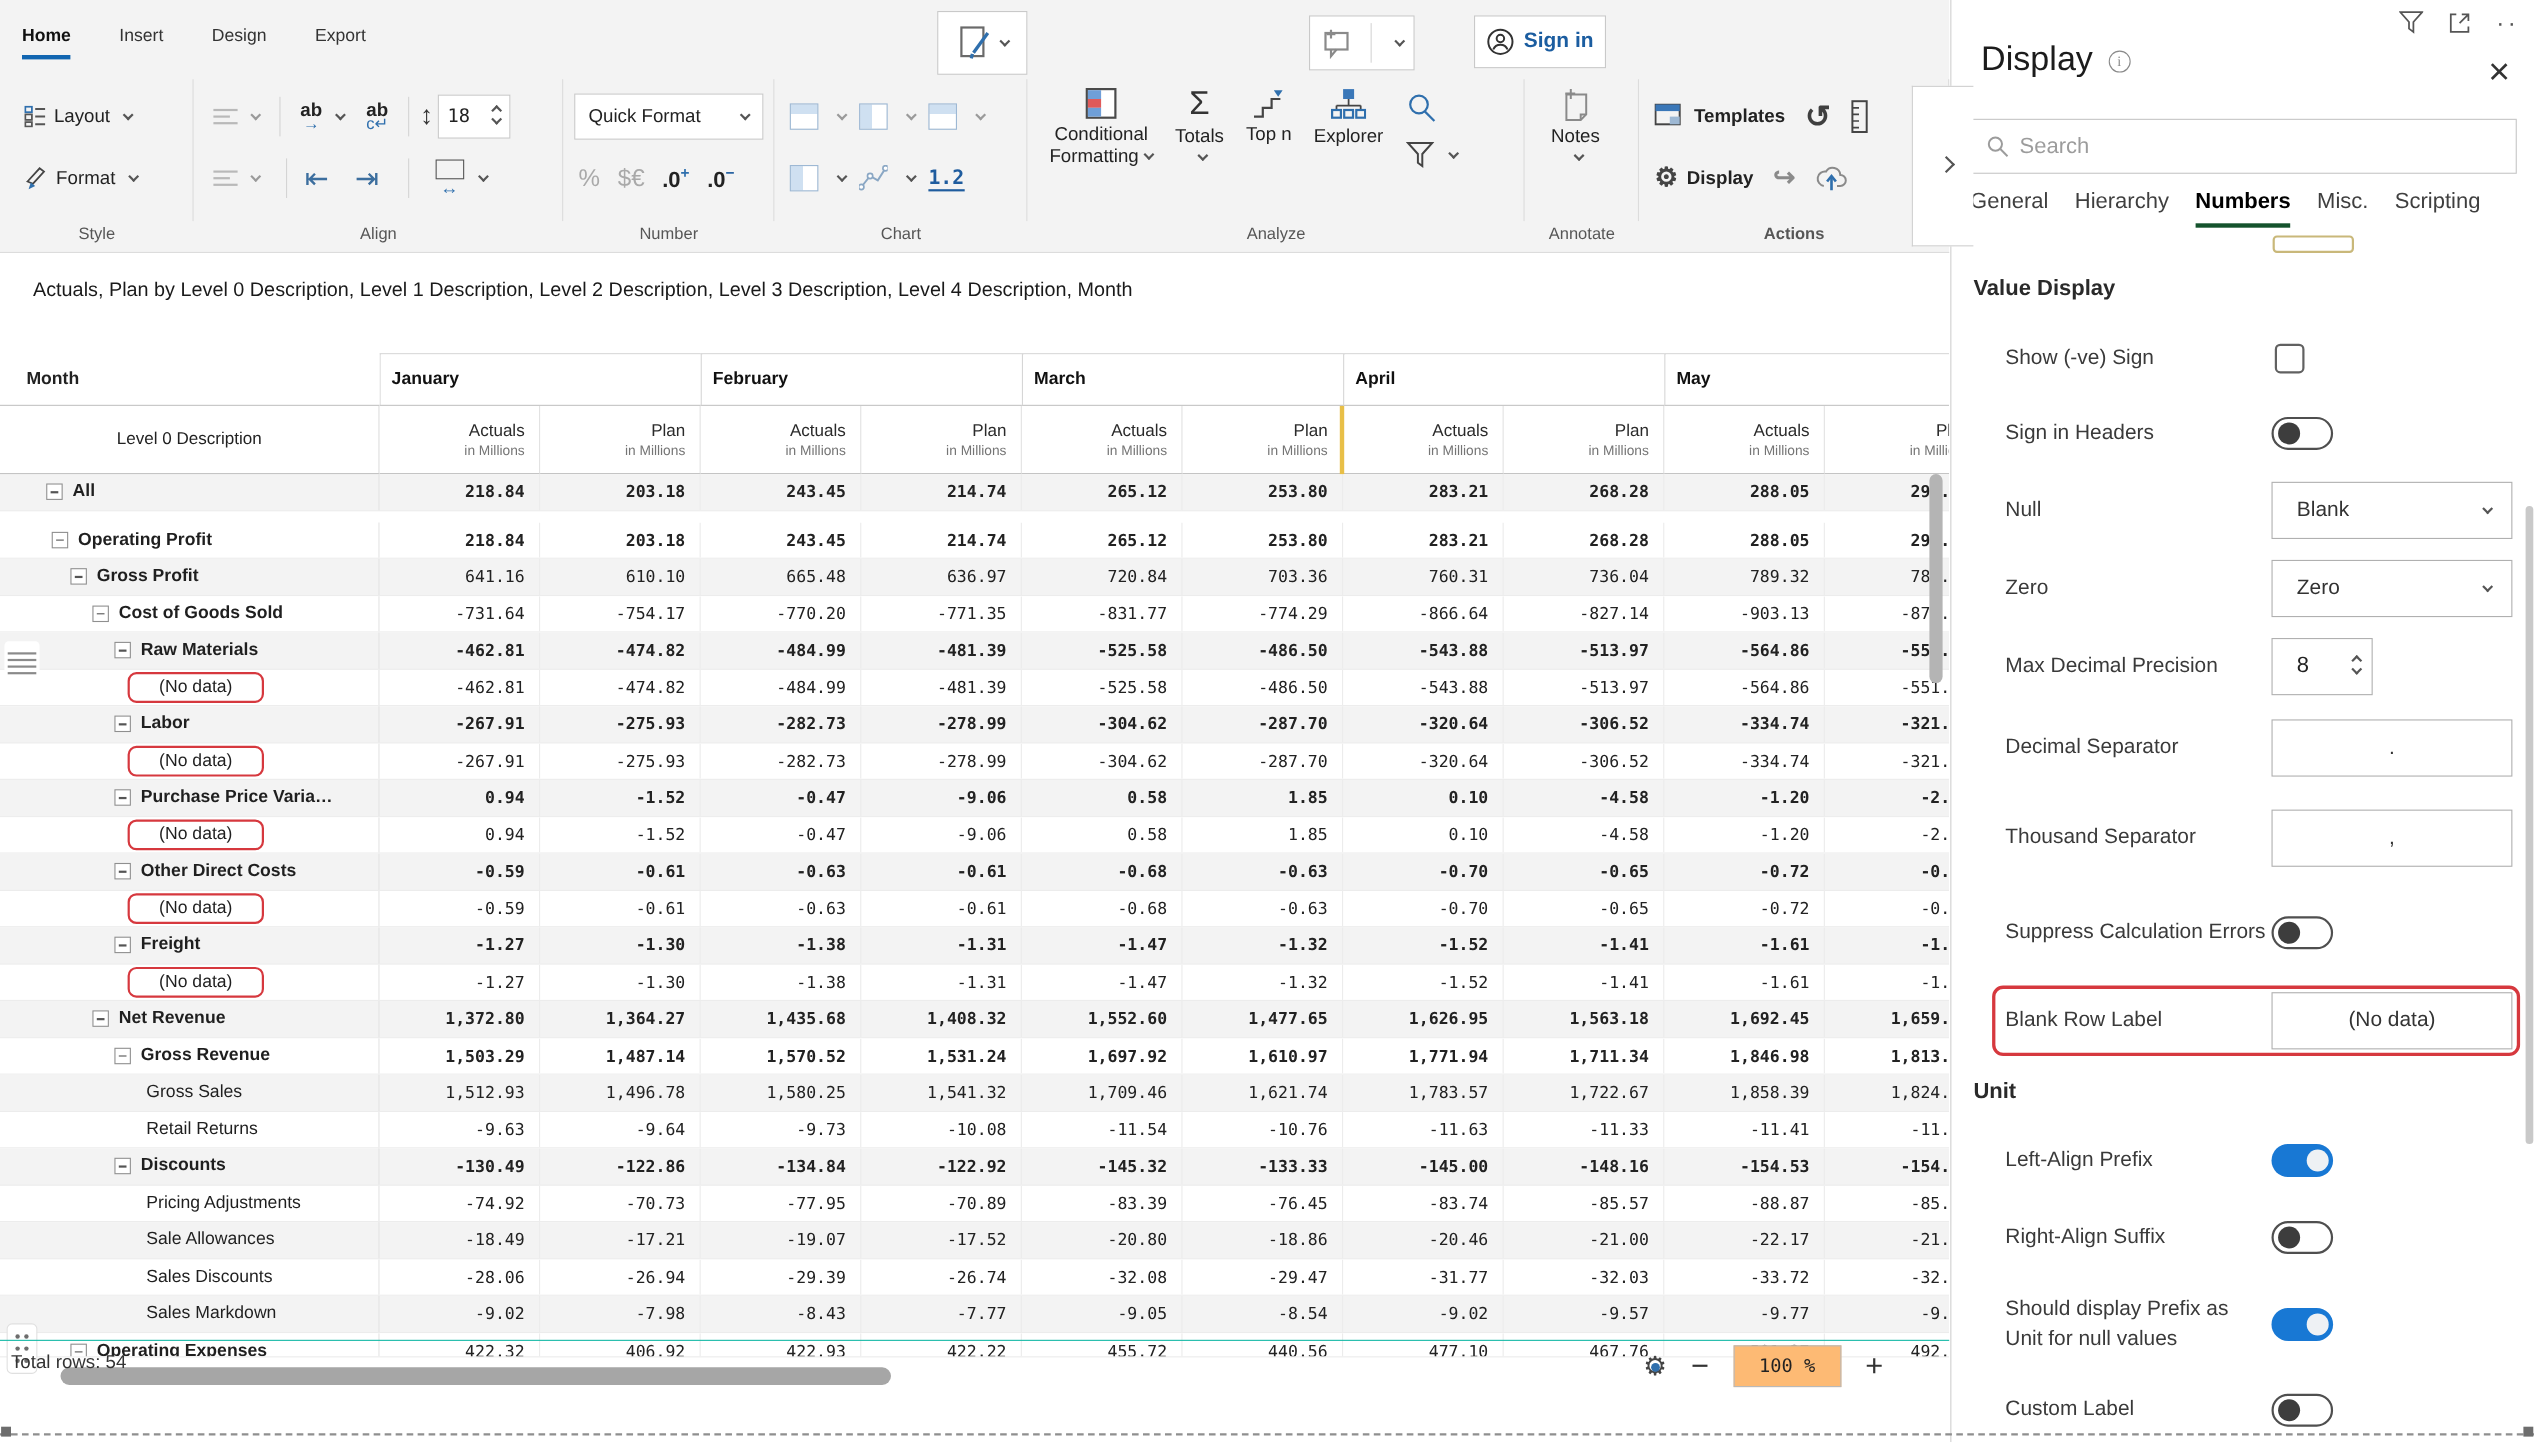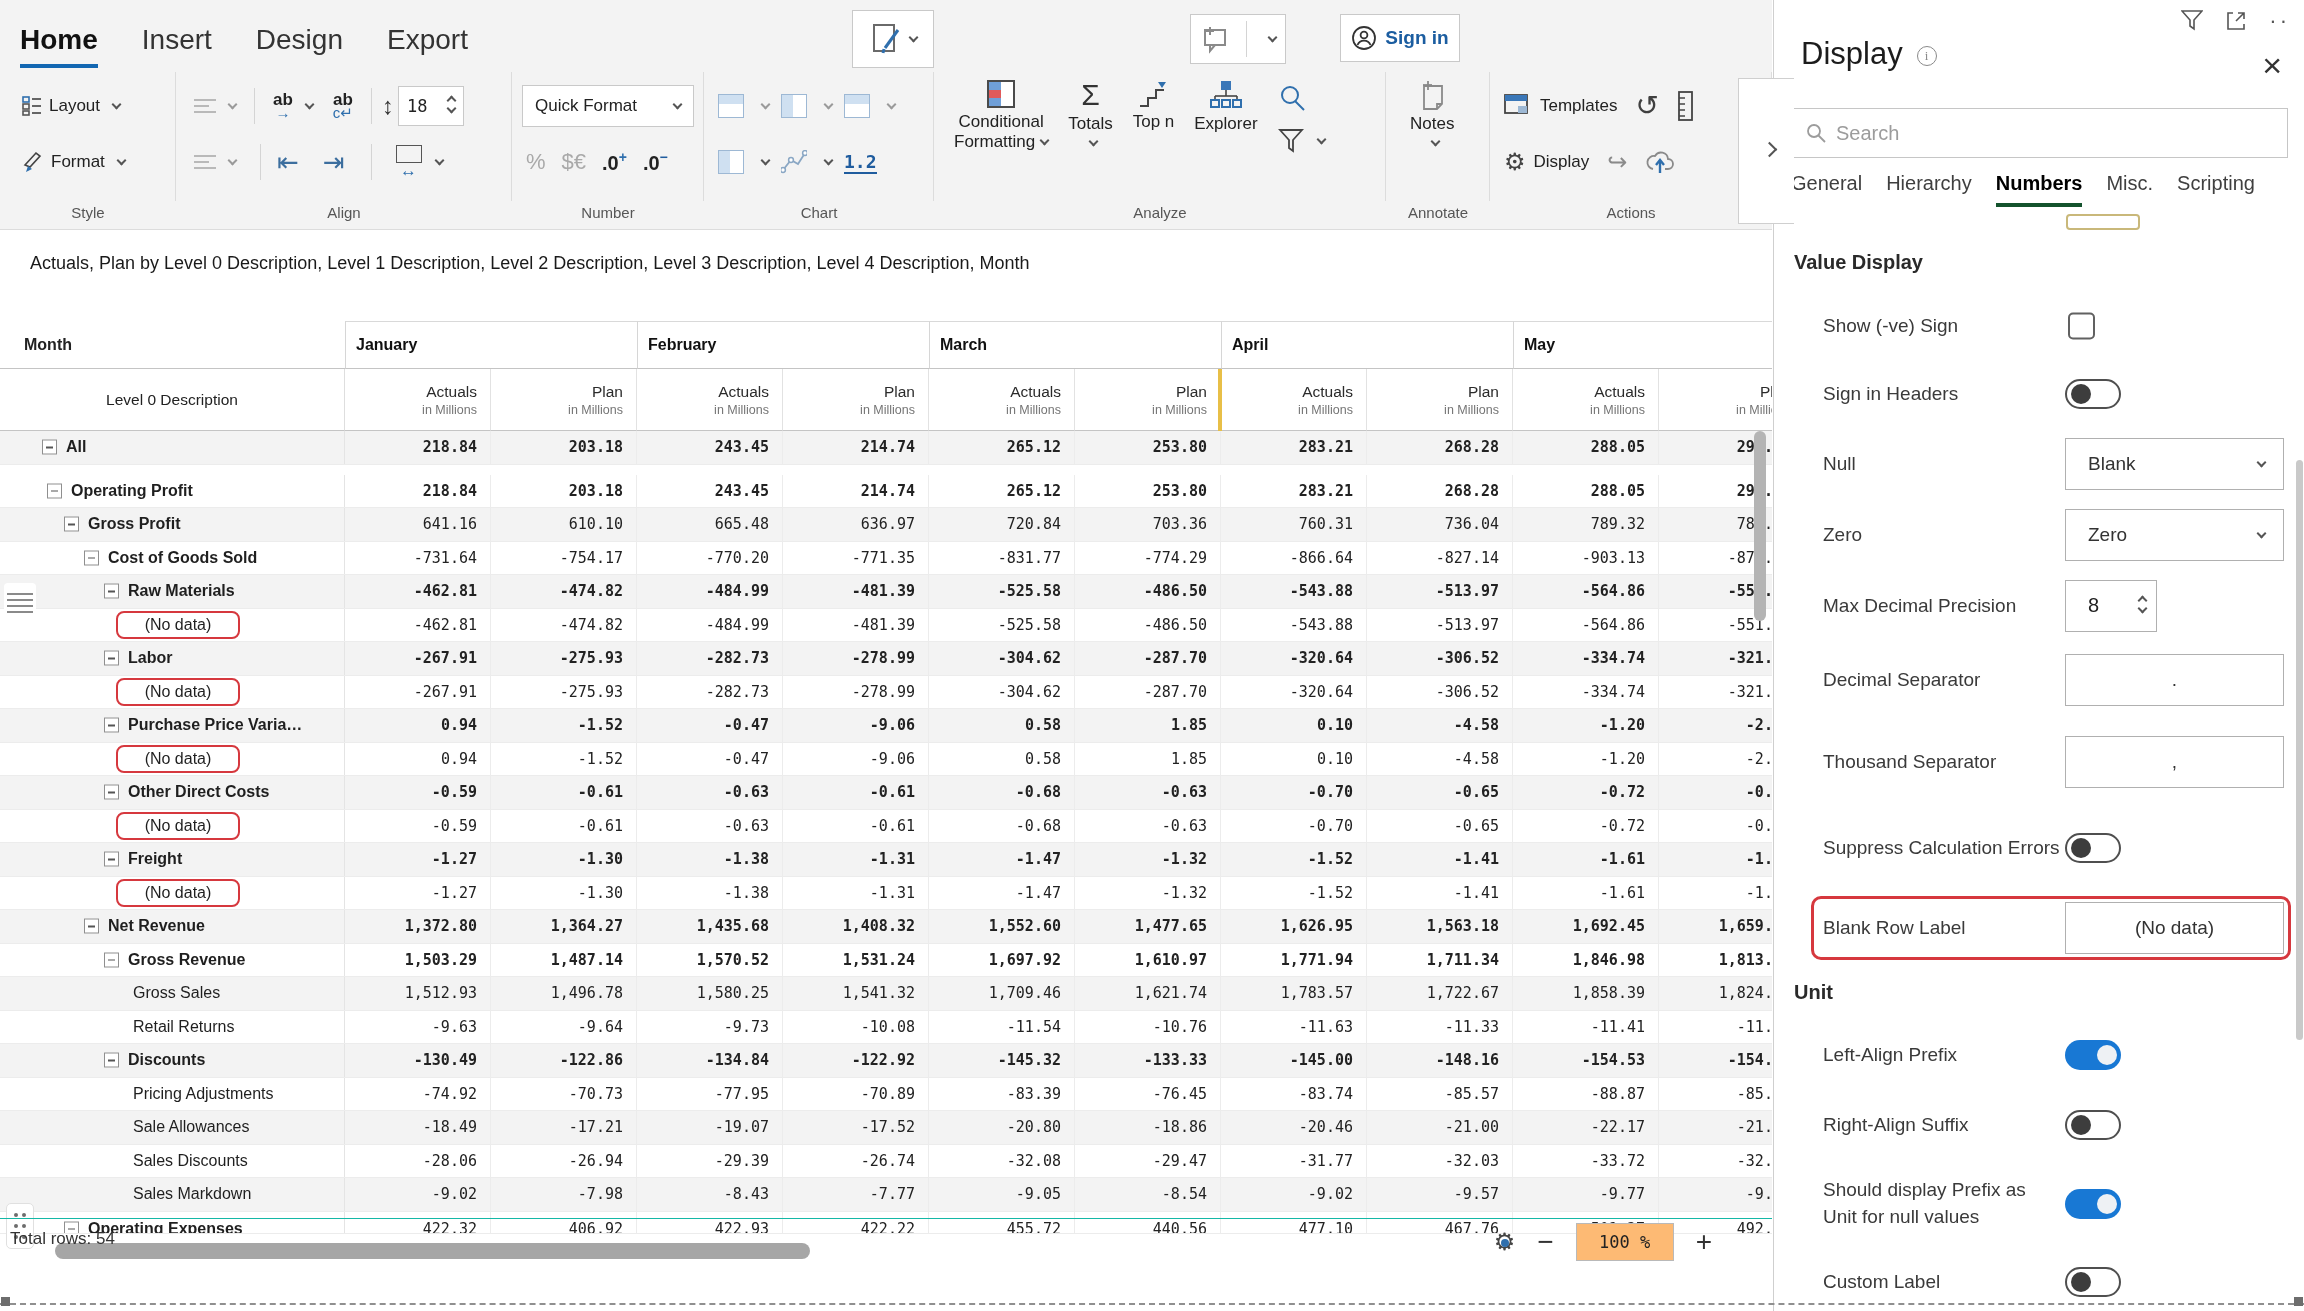--- a/index.html
+++ b/index.html
@@ -2,21 +2,21 @@
 <html><head>
 <meta charset="utf-8">
 <style>
   * { margin:0; padding:0; box-sizing:border-box; }
   html,body { width:2304px; height:1311px; overflow:hidden; }
   body { font-family:"Liberation Sans", sans-serif; background:#ffffff; position:relative; color:#222; }
 
   
   .ribbon { position:absolute; left:0; top:0; width:1772px; height:230px; background:#f3f3f3; border-bottom:1px solid #dcdcdc; }
   .rtabs { position:absolute; left:20px; top:24px; display:flex; gap:44px; }
-  .rtab { font-size:28px; color:#333; cursor:pointer; padding-bottom:8px; }
+  .rtab { font-size:16px; color:#333; cursor:pointer; padding-bottom:8px; }
   .rtab.active { font-weight:bold; color:#111; border-bottom:4px solid #1266b1; }
   .chev { display:inline-block; width:9px; height:9px; border-right:2px solid #555; border-bottom:2px solid #555; transform:rotate(45deg); margin-left:6px; margin-bottom:3px; }
   .chev.sm { width:7px; height:7px; }
   .chev.gray { border-color:#9a9a9a; }
   .chev.up { transform:rotate(-135deg); margin-bottom:-2px; }
 
   .topbtn { position:absolute; background:#fff; border:1px solid #c9c9c9; display:flex; align-items:center; justify-content:center; cursor:pointer; }
   .edit-btn { left:852px; top:10px; width:82px; height:58px; }
   .comment-btn { left:1190px; top:14px; width:96px; height:50px; gap:10px; }
   .signin-btn { left:1340px; top:14px; width:120px; height:48px; gap:8px; }
@@ -381,21 +381,21 @@
             <line x1="10" y1="1" x2="10" y2="10" stroke="#8a8a8a" stroke-width="1.8"></line>
             <line x1="5" y1="5" x2="14" y2="5" stroke="#8a8a8a" stroke-width="1.8"></line>
           </svg>
         </span>
       <span class="lab">Notes</span>
       <i class="chev sm"></i>
     </div>
     <div class="glabel">Annotate</div>
   </div>
 
-  <div class="rgroup" style="left:1490px;width:282px;">
+  <div class="rgroup" style="left:1490px;width:282px;font-weight:bold;">
     <div class="rrow1" style="left:14px;gap:18px;">
       <div class="actrow">
         <span>
             <svg width="28" height="24" viewBox="0 0 28 24">
               <rect x="1" y="1" width="22" height="18" fill="none" stroke="#444" stroke-width="1.8"></rect>
               <rect x="1" y="1" width="22" height="6" fill="#3a77b8"></rect>
               <rect x="14" y="12" width="9" height="7" fill="#9db8d4"></rect>
             </svg>
           </span>
         <span>Templates</span>

